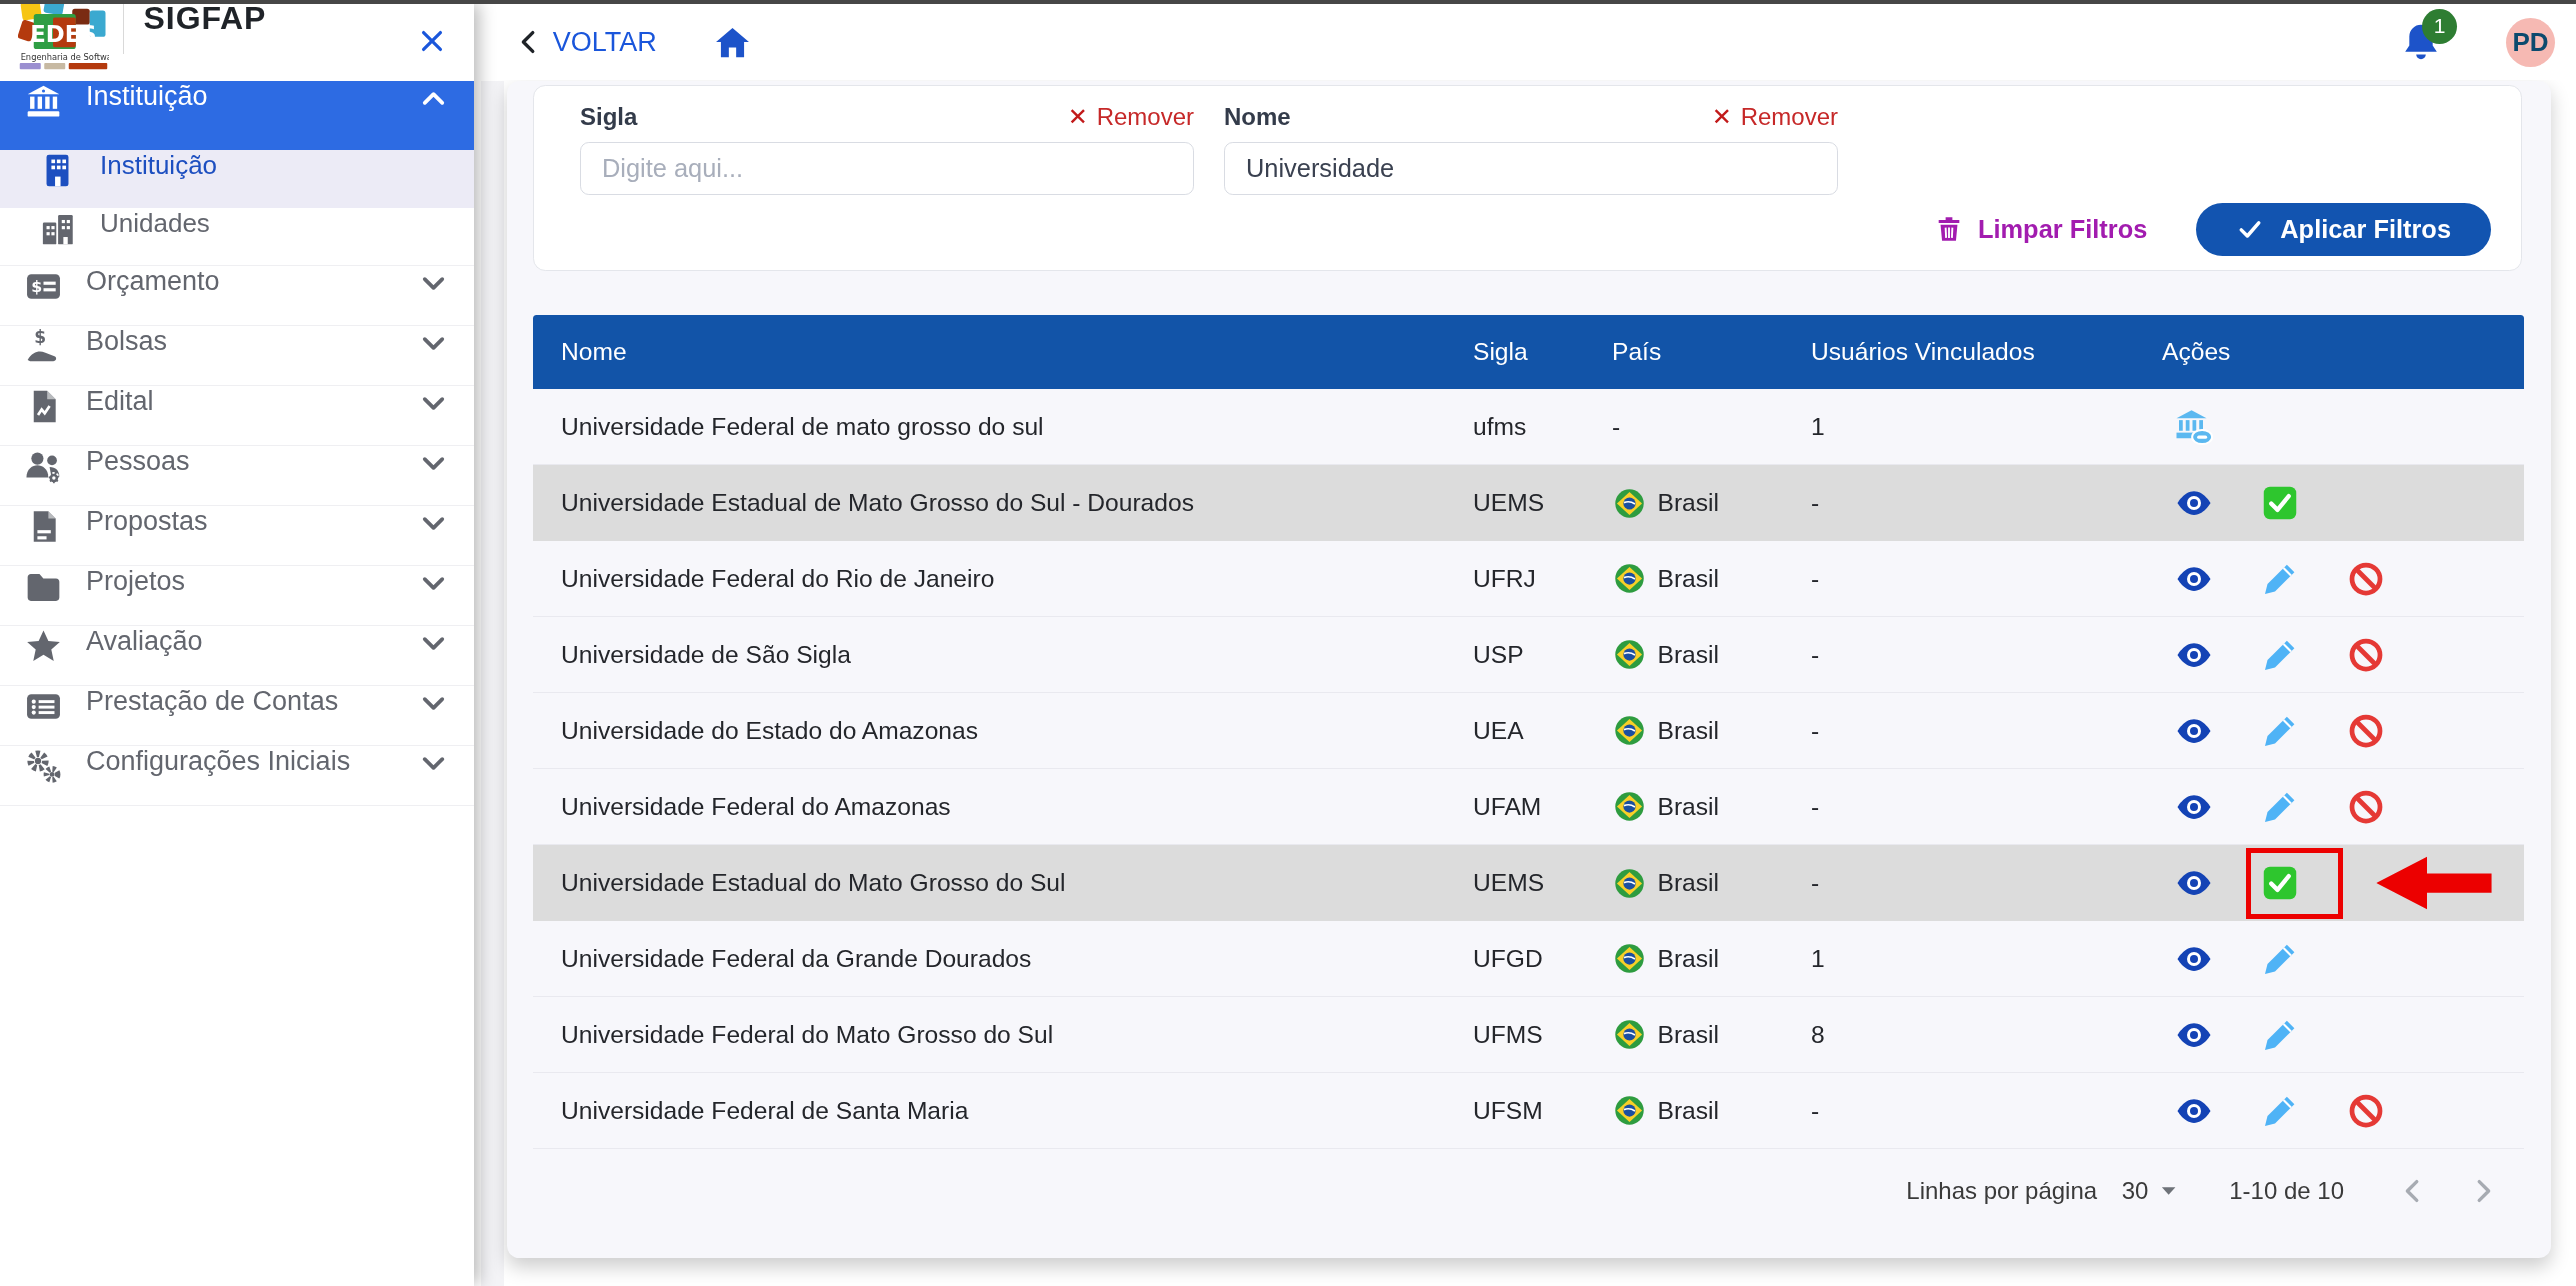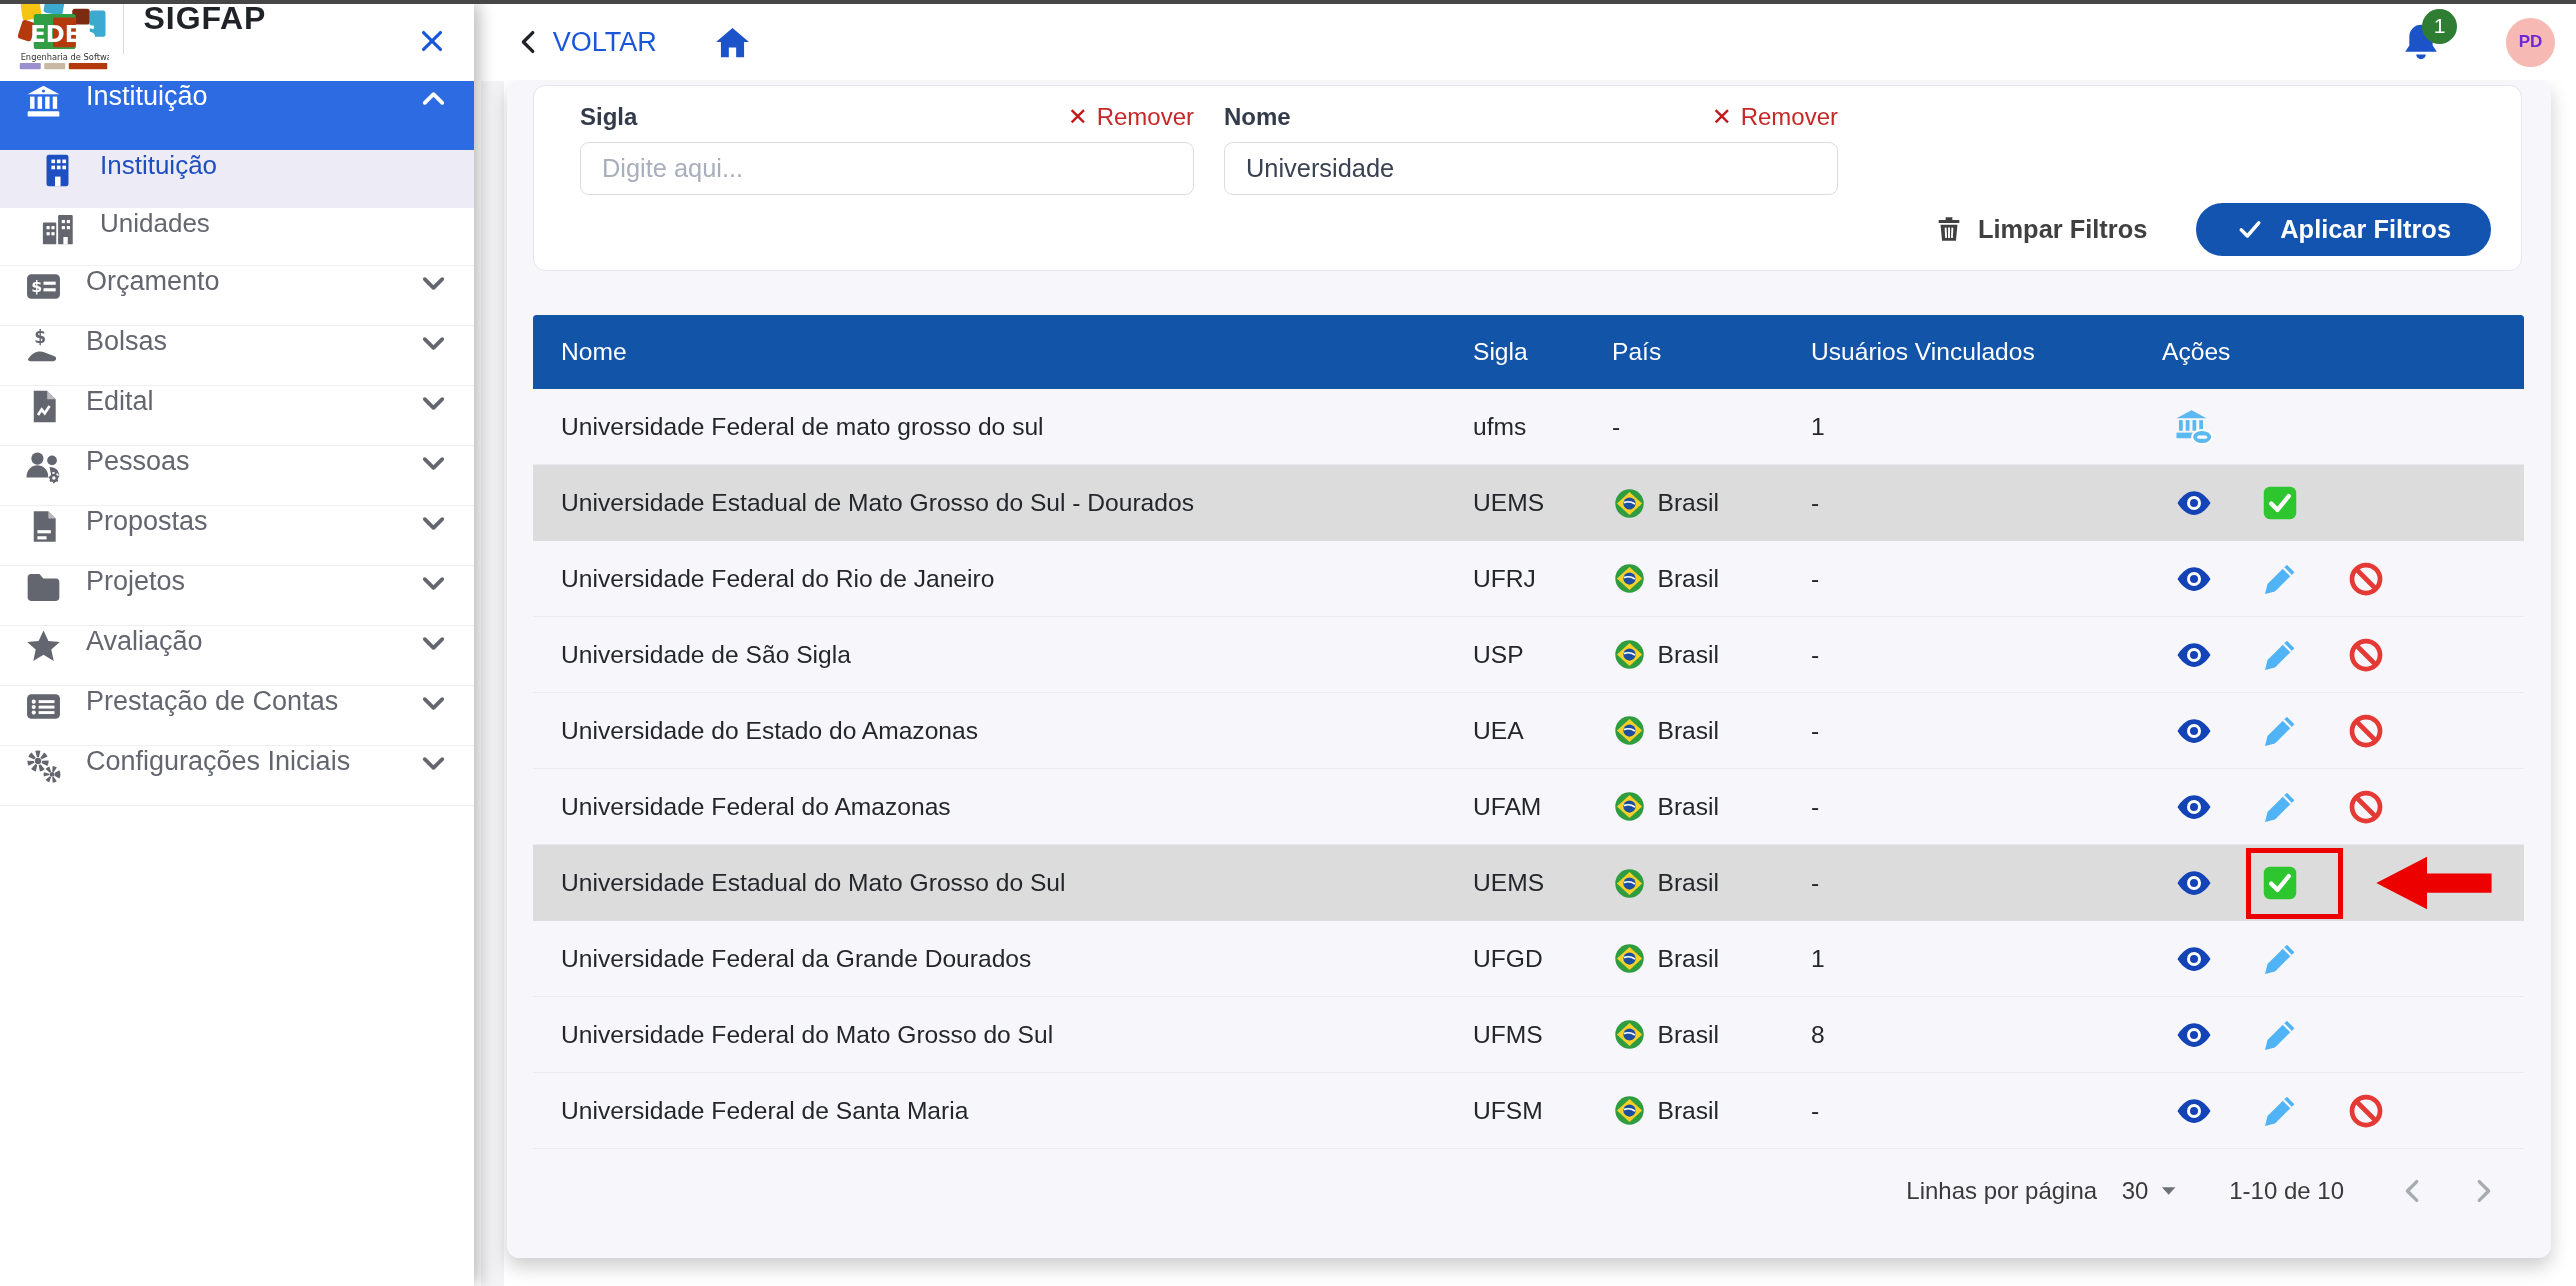--- a/index.html
+++ b/index.html
@@ -36,22 +36,22 @@
   .topbar { position:absolute; left:474px; top:4.4px; right:0; height:76px; background:#fff; z-index:15;
             display:flex; align-items:center; padding:0 21px 0 40px; }
   .back-link { display:flex; align-items:center; cursor:pointer; }
   .back-chev { width:30px; height:30px; color:#1f2328; }
   .back-label { margin-left:8.8px; font-size:27px; color:#1a56db; }
   .home-btn { margin-left:56px; width:39px; height:39px; color:#1d53c9; cursor:pointer; }
   .topbar-right { margin-left:auto; display:flex; align-items:center; }
   .bell-wrap { position:relative; width:44px; height:46px; cursor:pointer; color:#1d53c9; }
   .bell-badge { position:absolute; top:-10.5px; right:-14px; min-width:35px; height:35px; border-radius:50%;
                 background:#2e7d32; color:#fff; font-size:21px; display:flex; align-items:center; justify-content:center; }
-  .avatar { margin-left:63px; width:49px; height:49px; border-radius:50%; background:#f6b9b3; color:#6d28d9;
-            font-size:17px; font-weight:bold; display:flex; align-items:center; justify-content:center; cursor:pointer; }
+  .avatar { margin-left:63px; width:49px; height:49px; border-radius:50%; background:#f6b9b3; color:#0c4a6e;
+            font-size:26px; font-weight:bold; display:flex; align-items:center; justify-content:center; cursor:pointer; }
 
   
   .v-track { position:absolute; left:481px; top:81px; bottom:0; width:23px; background:#f3f3f6; z-index:5; }
 
   
   .panel { position:absolute; left:507px; top:81px; width:2044px; height:1177px; background:#f7f7fb;
            border-radius:12.3px; box-shadow:0 8.8px 19.3px rgba(0,0,0,.20); z-index:10; }
 
   
   .filter-card { position:absolute; left:26px; top:3.5px; width:1989px; height:186px; background:#fff;
@@ -61,21 +61,21 @@
   .ffield-head { display:flex; align-items:center; justify-content:space-between; }
   .ffield-label { font-size:24px; font-weight:bold; color:#333b4a; }
   .remove-btn { display:flex; align-items:center; gap:8.8px; cursor:pointer; }
   .remove-x { color:#c21a1a; font-size:24px; font-weight:bold; }
   .remove-text { color:#c62828; font-size:24px; }
   .ffield input { margin-top:10.5px; width:100%; height:53px; border:1.8px solid #d9dce3; border-radius:8.8px;
                   font-size:25.4px; padding:0 21px; color:#3a4150; outline:none; background:#fff;
                   font-family:"Liberation Sans","DejaVu Sans",sans-serif; }
   .ffield input::placeholder { color:#a8aebb; }
   .filter-actions { position:absolute; right:30px; bottom:14px; display:flex; align-items:center; gap:49px; }
-  .clear-btn { display:flex; align-items:center; gap:14px; color:#404040; font-size:25.4px; font-weight:bold; cursor:pointer; }
+  .clear-btn { display:flex; align-items:center; gap:14px; color:#a21caf; font-size:25.4px; font-weight:bold; cursor:pointer; }
   .apply-btn { display:flex; align-items:center; gap:16px; background:#1254b0; color:#fff; font-size:25.4px; font-weight:bold;
                height:53px; border-radius:876px; padding:0 40px; cursor:pointer; border:none; }
 
   
   .table { position:absolute; left:26px; top:234px; width:1991px; }
   .trow { display:grid; grid-template-columns:940px 139px 199px 351px 1fr; align-items:center; }
   .thead { height:74px; background:#1254a8; color:#fff; font-size:24.6px; border-radius:3.5px 3.5px 0 0; }
   .tbody .trow { height:76px; background:#f7f7fb; border-bottom:1.8px solid #e9e9ef; font-size:24.6px; color:#24262b; }
   .tbody .trow.gray { background:#dcdcdc; border-bottom:none; }
   .cell-name, .hcell-name { padding-left:28px; }

